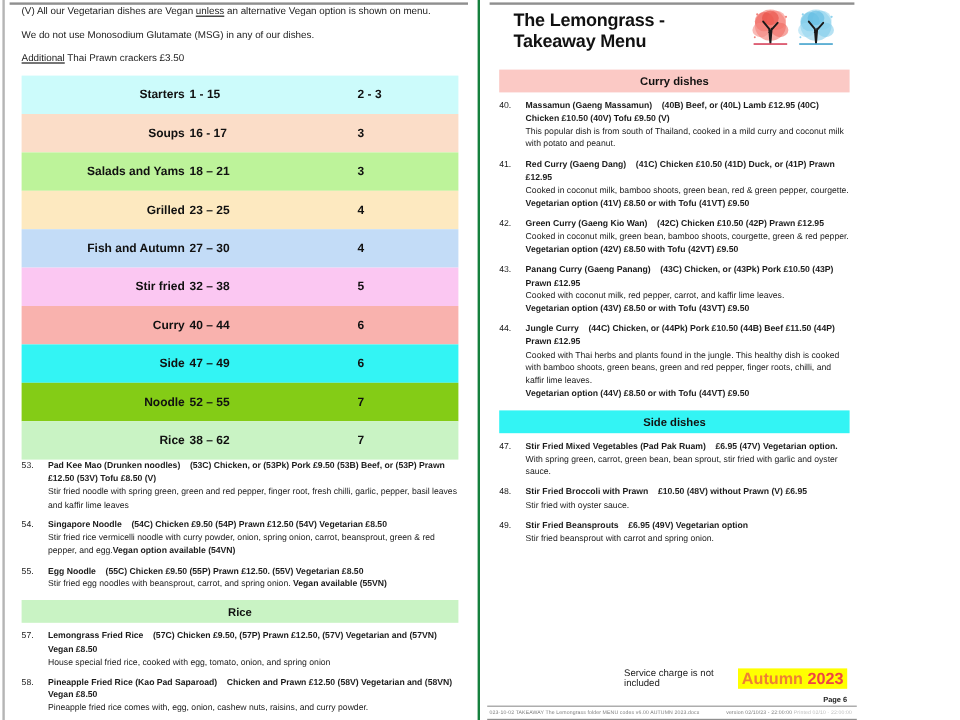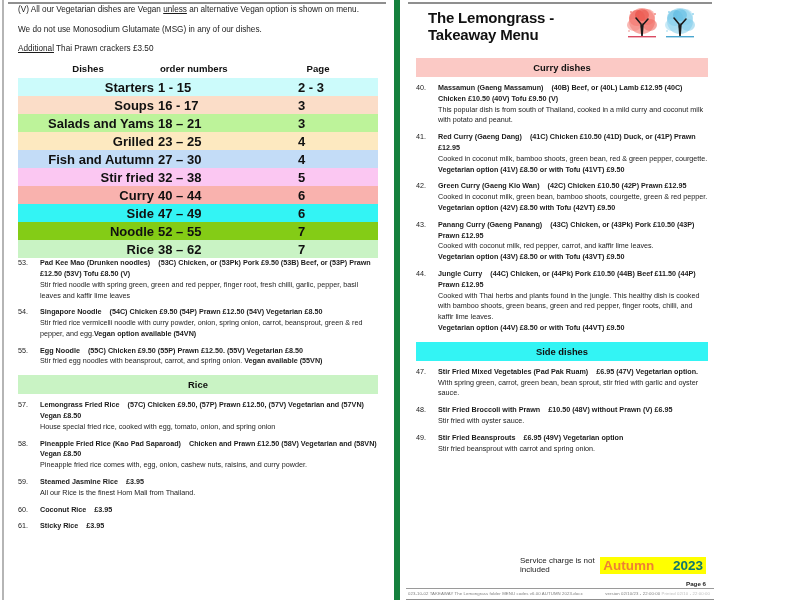--- a/index.html
+++ b/index.html
@@ -11,21 +11,21 @@
   }
   .screen { position: relative; width: 800px; height: 600px; display: flex; background:#fff; }
 
   
   .page {
     position: relative;
     height: 600px;
     background: #fff;
     overflow: hidden;
   }
-  .page-left  { width: 400px; border-right: 6px solid #15803d; }
+  .page-left  { width: 400px; border-right: 2px solid #15803d; }
   .page-right { width: 320px; }
 
   .page-left .edge-l {
     position:absolute; left:2px; top:0; bottom:0; width:2px; background:#b5b5b5;
   }
   .rule-top {
     position:absolute; left:8px; right:8px; top:2px; height:2px; background:#8f8f8f;
   }
 
   .inner-left  { padding: 4px 16px 0 18px; }
@@ -40,22 +40,22 @@
   .idx-head {
     display:flex; font-weight:bold; font-size:9.6px; color:#111;
     margin: 6px 0 4px 0;
   }
   .idx-head .c1 { width: 140px; text-align:center; }
   .idx-head .c2 { width: 110px; text-align:left; padding-left:2px;}
   .idx-head .c3 { width: 100px; text-align:center; }
 
   .idx-row {
     display:flex; align-items:center;
-    height: 18px;
-    font-size: 13px; font-weight: bold; color:#111;
+    height: 32px;
+    font-size: 10px; font-weight: bold; color:#111;
   }
   .idx-row .c1 { width: 140px; text-align:right; padding-right:4px; }
   .idx-row .c2 { width: 110px; text-align:left; }
   .idx-row .c3 { width: 100px; text-align:left; padding-left: 30px; }
 
   
   .dish { margin-bottom: 6px; }
   .dish-line { display:flex; font-size:7.2px; color:#1b1b1b; line-height:1.5; }
   .dish-no { width: 22px; flex:none; font-weight:normal; text-align:left; padding-right:6px; }
   .dish-body { flex:1; }
@@ -79,21 +79,21 @@
 
   
   .rp-footer { position:absolute; left:0; right:0; bottom:0; }
   .svc-row {
     display:flex; align-items:center; justify-content:space-between;
     padding: 0 14px 0 120px;
   }
   .svc { font-size:8px; color:#1b1b1b; }
   .stamp { background:#ffff00; padding:1px 3px; font-size:13.5px; font-weight:bold; white-space:nowrap;}
   .stamp .season { color:#ef8033; }
-  .stamp .year { color:#0f766e;margin-left:15px; }
+  .stamp .year { color:#ef4444; }
   .pageno { text-align:right; font-size:6.2px; font-weight:bold; color:#222; padding: 6px 14px 1px 0; }
   .foot-rule { border-top:1px solid #9a9a9a; margin:0 6px; }
   .foot-meta { display:flex; justify-content:space-between; padding: 2px 10px 0 8px; }
   .foot-meta span { font-size:4.3px; color:#7d7d7d; letter-spacing:0.1px; }
   .foot-meta .faint { color:#bdbdbd; }
   .foot-bot-rule { border-top:1px solid #8f8f8f; margin: 3px 6px 0 6px; }
 </style>
 </head>
 <body>
 
@@ -104,25 +104,20 @@
     <div class="rule-top"></div>
 
     <div class="inner-left">
 
       <div class="intro">
         <p><span>(V) All our Vegetarian dishes are Vegan </span><span class="u">unless</span><span> an alternative Vegan option is shown on menu.</span></p>
         <p><span>We do not use Monosodium Glutamate (MSG) in any of our dishes.</span></p>
         <p><span class="u">Additional</span><span> Thai Prawn crackers £3.50</span></p>
       </div>
 
-      <div class="idx-head">
-        <div class="c1">Dishes</div>
-        <div class="c2">order numbers</div>
-        <div class="c3">Page</div>
-      </div>
 
       <div id="index-rows">
           <div class="idx-row" style="background: rgb(204, 251, 251);">
             <div class="c1">Starters</div>
             <div class="c2">1 - 15</div>
             <div class="c3">2 - 3</div>
           </div>
           <div class="idx-row" style="background: rgb(251, 221, 200);">
             <div class="c1">Soups</div>
             <div class="c2">16 - 17</div>

